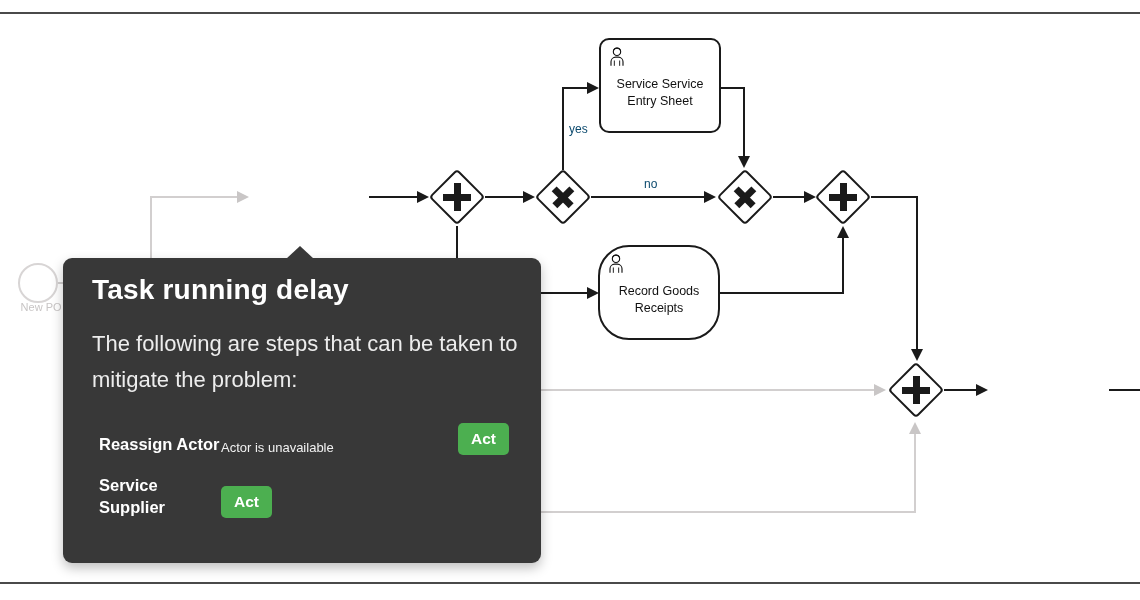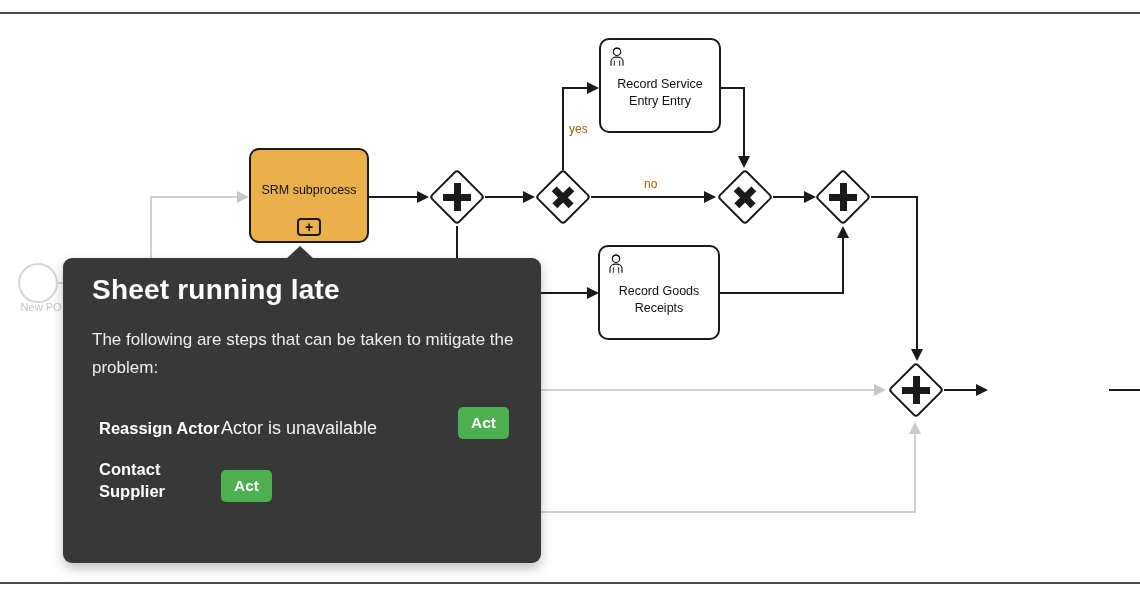--- a/index.html
+++ b/index.html
@@ -33,60 +33,56 @@
   .event-lbl{position:absolute;left:0px;top:301px;width:95px;text-align:center;
         font-size:11px;color:#c8c5c5;}
   .gw{position:absolute;width:40px;height:40px;box-sizing:border-box;background:#fff;
       border:2px solid #1a1a1a;border-radius:4px;transform:rotate(45deg);}
   .gwsym{position:absolute;width:30px;height:30px;}
   .gwsym::before{content:"";position:absolute;left:1px;top:11.5px;width:28px;height:7px;background:#1a1a1a;}
   .gwsym::after{content:"";position:absolute;left:11.5px;top:1px;width:7px;height:28px;background:#1a1a1a;}
   .gwsym.x{transform:rotate(45deg);}
   .gwsym.x::before{left:3px;width:24px;}
   .gwsym.x::after{top:3px;height:24px;}
-  .edge-lbl{position:absolute;font-size:12px;color:#a16207;}
+  .edge-lbl{position:absolute;font-size:12px;color:#0c4a6e;}
   .cond-lbl{position:absolute;left:448px;top:132px;width:106px;text-align:center;
         font-size:12px;line-height:1.25;color:#1a1a1a;}
   
   .tooltip{position:absolute;left:63px;top:258px;width:478px;height:305px;box-sizing:border-box;
         background:#383838;border-radius:9px;z-index:20;color:#fff;
         padding:16px 30px 20px 29px;box-shadow:0 5px 12px rgba(0,0,0,0.25);}
   .tooltip-pointer{position:absolute;left:286px;top:246px;width:0;height:0;z-index:21;
         border-left:14px solid transparent;border-right:14px solid transparent;
         border-bottom:13px solid #383838;}
   .tt-title{margin:0;font-size:28px;font-weight:bold;color:#ffffff;letter-spacing:0.2px;}
-  .tt-desc{margin:20px 0 0 0;font-size:17px;line-height:1.62;color:#ededed;width:430px;}
+  .tt-desc{margin:20px 0 0 0;font-size:22px;line-height:1.62;color:#ededed;width:430px;}
   .tt-rows{margin-top:26px;display:flex;flex-direction:column;gap:20px;}
   .tt-row{display:flex;align-items:flex-end;padding-left:7px;}
   .tt-name{width:122px;font-size:16.5px;font-weight:bold;line-height:1.3;color:#fff;}
-  .tt-rowdesc{flex:1;font-size:18px;color:#f2f2f2;}
+  .tt-rowdesc{flex:1;font-size:13px;color:#f2f2f2;}
   .act-btn{flex:0 0 auto;margin-right:2px;background:#4caf50;color:#fff;border:none;
         font-family:"Liberation Sans", sans-serif;font-size:15.5px;font-weight:bold;
         padding:7px 13px;border-radius:5px;cursor:pointer;}
 </style>
 </head>
 <body>
 
 <div class="stage">
 
   <div class="rule" style="top:12px;"></div>
   <div class="rule" style="top:582px;"></div>
 
   <div class="event"></div>
   <div class="event-lbl">New PO re</div>
 
   <div class="eh faded" style="left:58px;top:282px;width:93px;"></div>
   <div class="ev faded" style="left:150px;top:197px;height:86px;"></div>
   <div class="eh faded" style="left:150px;top:196px;width:88px;"></div>
   <div class="ah r gray" style="left:237px;top:191px;"></div>
 
-  <div class="subprocess">
-    <span class="lbl">SRM subprocess</span>
-    <span class="sub-marker">+</span>
-  </div>
 
   <div class="eh" style="left:369px;top:196px;width:49px;"></div>
   <div class="ah r" style="left:417px;top:191px;"></div>
 
   <div class="gw" style="left:437px;top:177px;"></div>
   <div class="gwsym" style="left:442px;top:182px;"></div>
   <div class="ev" style="left:456px;top:226px;height:33px;"></div>
 
   <div class="eh" style="left:485px;top:196px;width:39px;"></div>
   <div class="ah r" style="left:523px;top:191px;"></div>
@@ -103,21 +99,21 @@
   <div class="task" style="left:599px;top:38px;">
     <span class="uicon">
       <svg width="16" height="21" viewBox="0 0 24 30">
         <circle cx="12" cy="8" r="5.5" fill="none" stroke="#111" stroke-width="1.7"></circle>
         <path d="M7 5 a6 6 0 0 1 10 0" fill="none" stroke="#111" stroke-width="1.7"></path>
         <path d="M3 29 v-6 a7 7 0 0 1 7-7 h4 a7 7 0 0 1 7 7 v6" fill="none" stroke="#111" stroke-width="1.7"></path>
         <line x1="8" y1="21" x2="8" y2="29" stroke="#111" stroke-width="1.4"></line>
         <line x1="16" y1="21" x2="16" y2="29" stroke="#111" stroke-width="1.4"></line>
       </svg>
     </span>
-    <span class="lbl">Record Service Entry Entry</span>
+    <span class="lbl">Service Service Entry Sheet</span>
   </div>
 
   <div class="eh" style="left:720px;top:87px;width:25px;"></div>
   <div class="ev" style="left:743px;top:87px;height:70px;"></div>
   <div class="ah d" style="left:738px;top:156px;"></div>
 
   <div class="eh" style="left:591px;top:196px;width:114px;"></div>
   <div class="ah r" style="left:704px;top:191px;"></div>
   <div class="edge-lbl" style="left:644px;top:177px;">no</div>
 
@@ -126,21 +122,21 @@
 
   <div class="eh" style="left:773px;top:196px;width:32px;"></div>
   <div class="ah r" style="left:804px;top:191px;"></div>
 
   <div class="gw" style="left:823px;top:177px;"></div>
   <div class="gwsym" style="left:828px;top:182px;"></div>
 
   <div class="eh" style="left:541px;top:292px;width:47px;"></div>
   <div class="ah r" style="left:587px;top:287px;"></div>
 
-  <div class="task" style="left:598px;top:245px;">
+  <div class="task" style="left:598px;top:245px;border-radius:31px;">
     <span class="uicon">
       <svg width="16" height="21" viewBox="0 0 24 30">
         <circle cx="12" cy="8" r="5.5" fill="none" stroke="#111" stroke-width="1.7"></circle>
         <path d="M7 5 a6 6 0 0 1 10 0" fill="none" stroke="#111" stroke-width="1.7"></path>
         <path d="M3 29 v-6 a7 7 0 0 1 7-7 h4 a7 7 0 0 1 7 7 v6" fill="none" stroke="#111" stroke-width="1.7"></path>
         <line x1="8" y1="21" x2="8" y2="29" stroke="#111" stroke-width="1.4"></line>
         <line x1="16" y1="21" x2="16" y2="29" stroke="#111" stroke-width="1.4"></line>
       </svg>
     </span>
     <span class="lbl">Record Goods Receipts</span>
@@ -164,28 +160,28 @@
   <div class="gwsym" style="left:901px;top:375px;"></div>
 
   <div class="eh" style="left:944px;top:389px;width:33px;"></div>
   <div class="ah r" style="left:976px;top:384px;"></div>
 
 
   <div class="eh" style="left:1109px;top:389px;width:31px;"></div>
 
   <div class="tooltip-pointer"></div>
   <div class="tooltip">
-    <h1 class="tt-title">Sheet running late</h1>
+    <h1 class="tt-title">Task running delay</h1>
     <p class="tt-desc">The following are steps that can be taken to mitigate the problem:</p>
     <div class="tt-rows">
       <div class="tt-row">
         <div class="tt-name">Reassign Actor</div>
         <div class="tt-rowdesc">Actor is unavailable</div>
         <button class="act-btn">Act</button>
       </div>
       <div class="tt-row">
-        <div class="tt-name">Contact Supplier</div>
+        <div class="tt-name">Service Supplier</div>
         <button class="act-btn">Act</button>
       </div>
     </div>
   </div>
 
 </div>
 
 </body></html>

